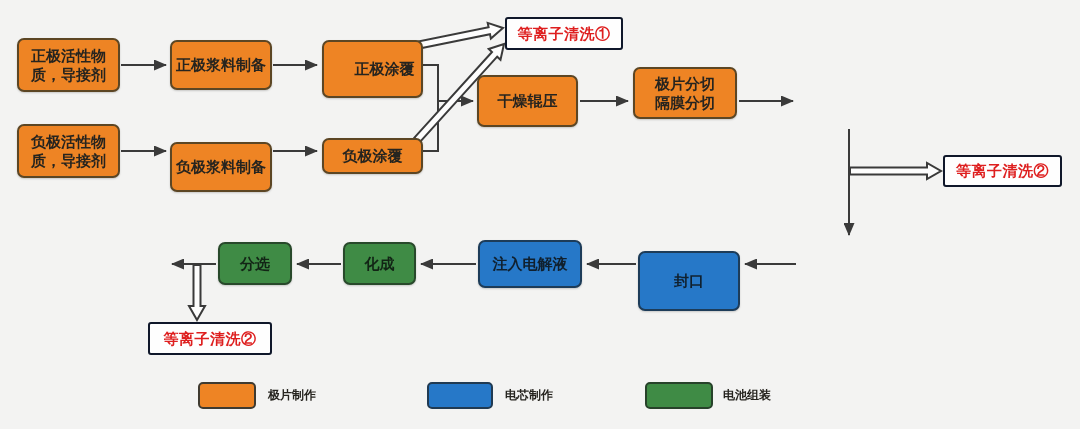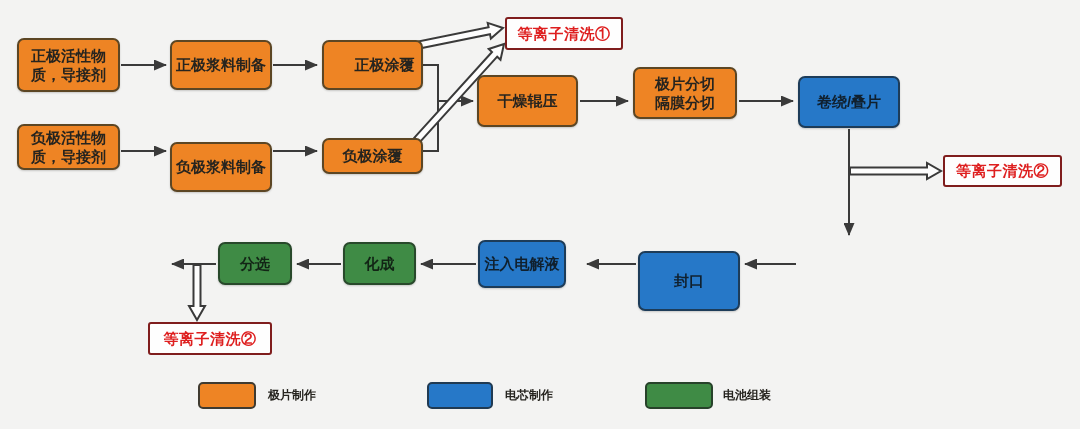--- a/index.html
+++ b/index.html
@@ -24,21 +24,21 @@
     border:2px solid #3d3d3d;
     border-radius:7px;
     white-space:pre-line;
     box-shadow:0 1px 2px rgba(0,0,0,.18);
   }
   .orange{background:var(--orange,#ee8424);border-color:#5c4624;}
   .blue{background:var(--blue,#2678c8);border-color:#1d3c59;color:#10202e;}
   .green{background:var(--green,#3f8b44);border-color:#28492b;color:#122415;}
   .plasma{
     background:#fefefe;
-    border:2px solid #7f1d1d;
+    border:2px solid #0f172a;
     border-radius:3px;
     color:var(--red,#de1f1f);
     font-size:15px;
     letter-spacing:.5px;
     box-shadow:none;
   }
   .legend-label{
     position:absolute;
     font-size:12px;font-weight:bold;color:#26241f;
     display:flex;align-items:center;
@@ -82,32 +82,31 @@
       <polygon points="419.6,142.3 497.2,56.7 500.5,59.8 504,44 488.7,49 492,52 414.4,137.7"></polygon>
       <polygon points="850,167.5 927,167.5 927,163 941,171 927,179 927,174.5 850,174.5"></polygon>
       <polygon points="193.5,265 193.5,306 189,306 197,320 205,306 200.5,306 200.5,265"></polygon>
     </g>
     <path d="M216,264 H172" marker-end="url(#ah)" stroke="#3a3a3a" stroke-width="2" fill="none"></path>
   </svg>
 
   <div class="box orange" style="left:17px;top:38px;width:103px;height:54px;">正极活性物
 质，导接剂</div>
   <div class="box orange" style="left:170px;top:40px;width:102px;height:50px;">正极浆料制备</div>
-  <div class="box orange" style="left:322px;top:40px;width:101px;height:50px;padding-left:24px;">正极涂覆</div>
-  <div class="box orange" style="left:17px;top:124px;width:103px;height:46px;text-align:right;">负极活性物
+  <div class="box orange" style="left:322px;top:40px;width:101px;height:58px;padding-left:24px;">正极涂覆</div>
+  <div class="box orange" style="left:17px;top:124px;width:103px;height:54px;text-align:right;">负极活性物
 质，导接剂</div>
   <div class="box orange" style="left:170px;top:126px;width:102px;height:50px;margin-top:16px;">负极浆料制备</div>
   <div class="box orange" style="left:322px;top:138px;width:101px;height:36px;">负极涂覆</div>
   <div class="box orange" style="left:477px;top:75px;width:101px;height:52px;">干燥辊压</div>
   <div class="box orange" style="left:633px;top:67px;width:104px;height:52px;">极片分切
 隔膜分切</div>
 
-  <div class="box blue" style="left:798px;top:76px;width:102px;height:52px;">卷绕/叠片</div>
   <div class="box blue" style="left:638px;top:251px;width:102px;height:60px;text-align:center;">封口</div>
-  <div class="box blue" style="left:478px;top:240px;width:88px;height:48px;">注入电解液</div>
+  <div class="box blue" style="left:478px;top:240px;width:104px;height:48px;">注入电解液</div>
 
   <div class="box green" style="left:343px;top:242px;width:73px;height:43px;">化成</div>
   <div class="box green" style="left:218px;top:242px;width:74px;height:43px;">分选</div>
 
   <div class="box plasma" style="left:505px;top:17px;width:118px;height:33px;">等离子清洗①</div>
   <div class="box plasma" style="left:943px;top:155px;width:119px;height:32px;">等离子清洗②</div>
   <div class="box plasma" style="left:148px;top:322px;width:124px;height:33px;">等离子清洗②</div>
 
   <div>
     <div class="swatch orange" style="left:198px;top:382px;width:58px;height:27px;"></div>

